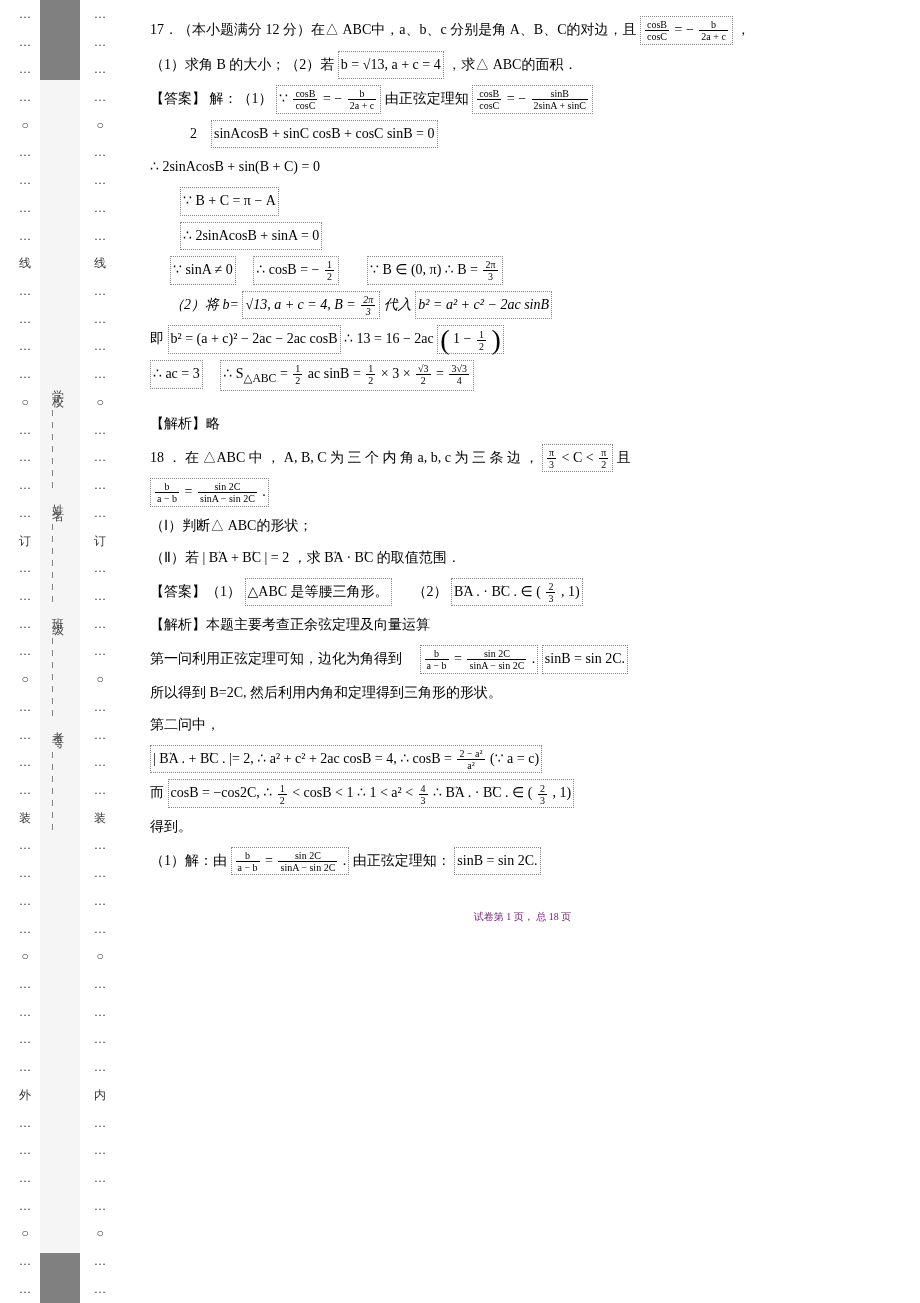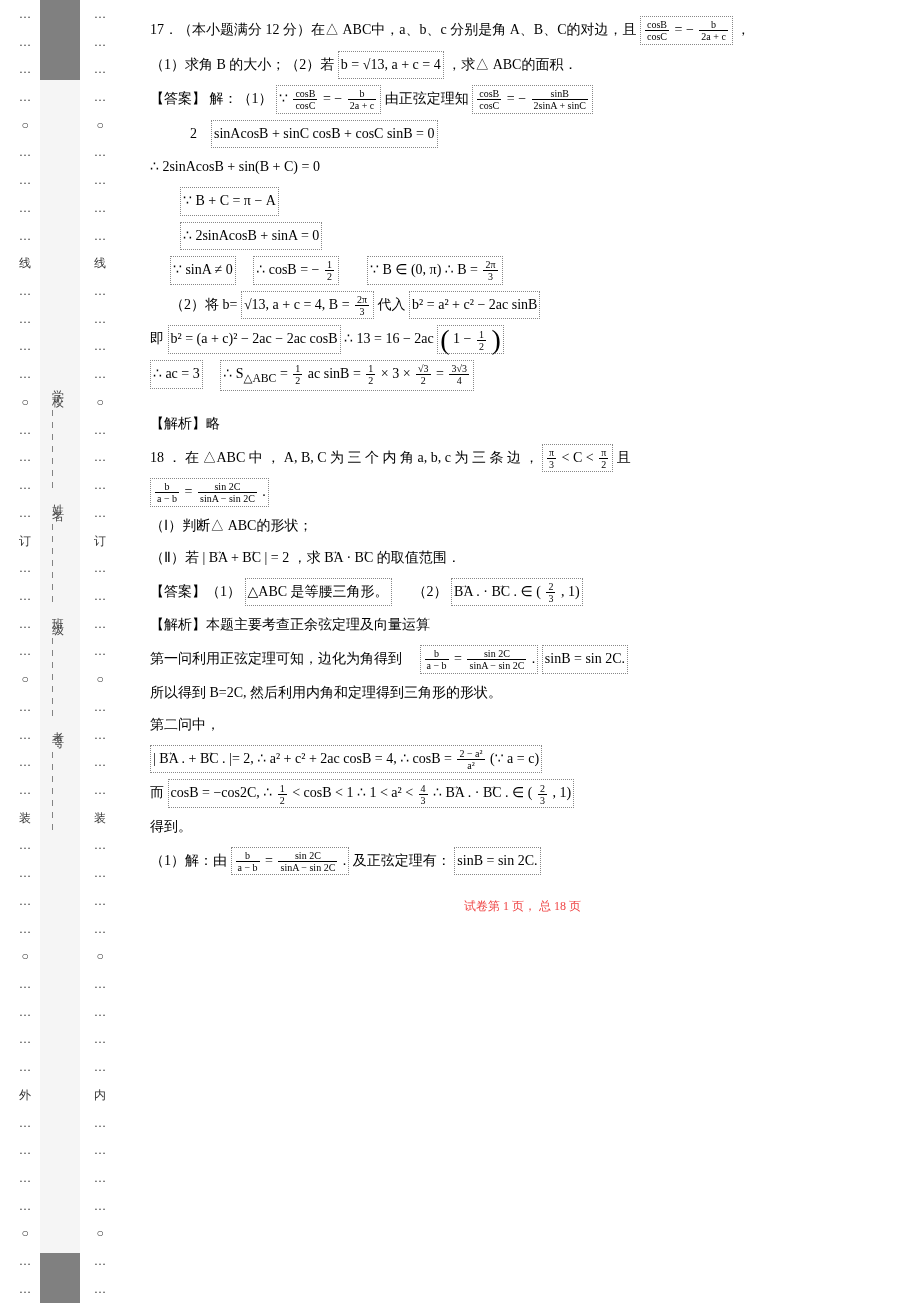--- a/index.html
+++ b/index.html
@@ -82,23 +82,23 @@
     content: "→";
     position: absolute;
     top: -0.9em;
     left: 0;
     right: 0;
     text-align: center;
     font-size: 10px;
   }
   .footer {
     text-align: center;
-    font-size: 12px;
-    margin-top: 20px;
-    color: #ef4444;
+    font-size: 10px;
+    margin-top: 32px;
+    color: #701a75;
   }
   .big-paren {
     font-size: 28px;
     vertical-align: middle;
     line-height: 0;
   }
 </style>
 </head>
 <body>
 
@@ -263,21 +263,21 @@
         <span>∴ cosB = −</span>
         <span class="frac"><span class="num">1</span><span class="den">2</span></span>
       </span>
       &nbsp;&nbsp;&nbsp;&nbsp;&nbsp;&nbsp;
       <span class="boxed">
         <span>∵ B ∈ (0, π)   ∴ B = </span>
         <span class="frac"><span class="num">2π</span><span class="den">3</span></span>
       </span>
     </div>
 
-    <div class="para" style="padding-left:20px;">
+    <div class="para" style="padding-left:20px;font-style:italic;">
       <span>（2）将 b=</span>
       <span class="boxed">
         <span>√13, a + c = 4, B = </span>
         <span class="frac"><span class="num">2π</span><span class="den">3</span></span>
       </span>
       <span> 代入 </span>
       <span class="boxed">b² = a² + c² − 2ac sinB</span>
     </div>
 
     <div class="para">
@@ -405,19 +405,19 @@
     <div class="para">得到。</div>
 
     <div class="para">
       <span>（1）解：由</span>
       <span class="boxed">
         <span class="frac"><span class="num">b</span><span class="den">a − b</span></span>
         <span> = </span>
         <span class="frac"><span class="num">sin 2C</span><span class="den">sinA − sin 2C</span></span>
         <span>.</span>
       </span>
-      <span> 及正弦定理有：</span>
+      <span> 由正弦定理知：</span>
       <span class="boxed">sinB = sin 2C.</span>
     </div>
 
     <div class="footer">试卷第 1 页， 总 18 页</div>
   </div>
 </div>
 
 </body></html>

